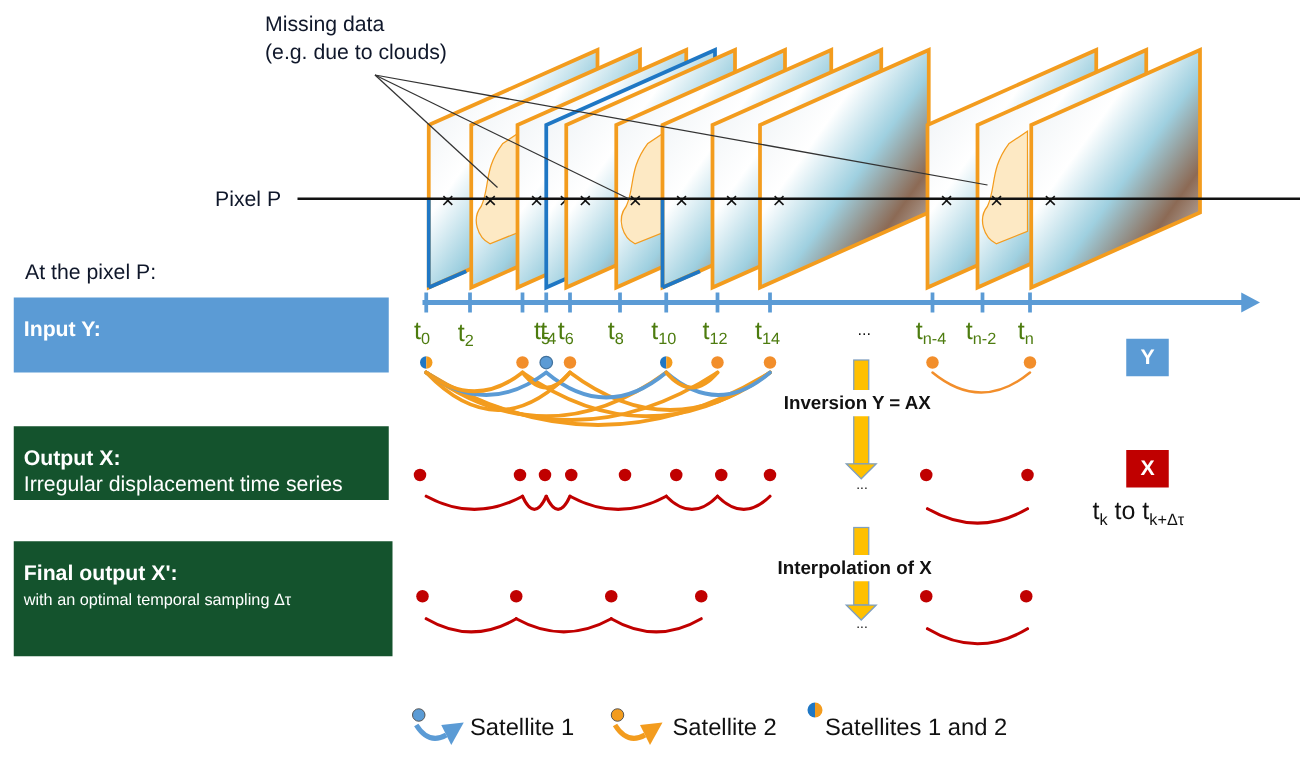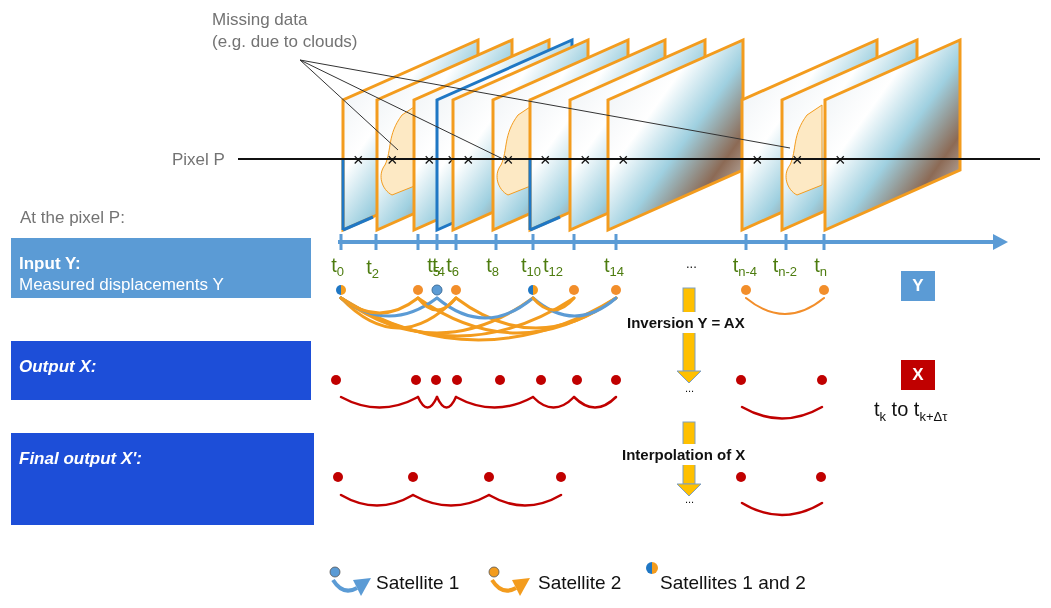--- a/index.html
+++ b/index.html
@@ -1,21 +1,21 @@
 <!DOCTYPE html>
 <html><head>
 <meta charset="utf-8">
 <style>
   html, body { margin:0; padding:0; background:#ffffff; }
   body { width:1051px; height:608px; position:relative; overflow:hidden; font-family:"Liberation Sans", "DejaVu Sans", sans-serif; color:#111; }
   .abs { position:absolute; }
-  .label { font-size:17px; color:#737373; white-space:nowrap; }
+  .label { font-size:17px; color:#0f172a; white-space:nowrap; }
   .box { position:absolute; color:#fff; box-sizing:border-box; padding:15px 8px; line-height:21px; font-size:17px; }
   .box.blue { background:#5b9bd5; }
-  .box.red { background:#1d4ed8;font-style:italic; }
+  .box.red { background:#14532d; }
   .box b { font-weight:bold; }
   .small { font-size:13px; }
   .tick-label { position:absolute; font-size:20px; color:#4d7c0f; white-space:nowrap; transform:translateX(-30%); }
   .tick-label sub { font-size:13px; vertical-align:-4px; }
   .mini { position:absolute; width:34px; height:30px; color:#fff; font-weight:bold; font-size:17px; display:flex; align-items:center; justify-content:center; }
   .step-label { position:absolute; font-weight:bold; font-size:15px; background:#fff; padding:2px 2px; white-space:nowrap; }
   .legend-item { position:absolute; font-size:19px; white-space:nowrap; display:flex; align-items:center; }
   svg { position:absolute; left:0; top:0; }
 </style>
 </head>
@@ -145,38 +145,39 @@
     <path d="M652,562 A6,6 0 0 1 652,574 Z" fill="#f39c1e"></path>
   </svg>
 
 <div class="abs label" style="left:212px;top:10px;">Missing data</div>
 <div class="abs label" style="left:212px;top:32px;">(e.g. due to clouds)</div>
 <div class="abs label" style="left:172px;top:150px;">Pixel P</div>
 <div class="abs label" style="left:20px;top:208px;">At the pixel P:</div>
 
 <div class="box blue" style="left:11px;top:238px;width:300px;height:60px;">
   <div><b>Input Y:</b></div>
-  <div>Measured displacements Y</div>
 </div>
 <div class="box red" style="left:11px;top:341px;width:300px;height:59px;">
   <div><b>Output X:</b></div>
+  <div>Irregular displacement time series</div>
 </div>
 <div class="box red" style="left:11px;top:433px;width:303px;height:92px;">
   <div><b>Final output X':</b></div>
+  <div class="small">with an optimal temporal sampling Δτ</div>
 </div>
 
 <div id="tick-labels">
     <div class="tick-label" style="left: 335px; top: 254px;"><span>t</span><sub>0</sub></div>
     <div class="tick-label" style="left: 370px; top: 256px;"><span>t</span><sub>2</sub></div>
     <div class="tick-label" style="left: 436px; top: 254px;"><span>t</span><sub>4</sub></div>
     <div class="tick-label" style="left: 431px; top: 254px;"><span>t</span><sub>5</sub></div>
     <div class="tick-label" style="left: 450px; top: 254px;"><span>t</span><sub>6</sub></div>
     <div class="tick-label" style="left: 490px; top: 254px;"><span>t</span><sub>8</sub></div>
     <div class="tick-label" style="left: 527px; top: 254px;"><span>t</span><sub>10</sub></div>
-    <div class="tick-label" style="left: 549px; top: 254px; text-align: right;"><span>t</span><sub>12</sub></div>
+    <div class="tick-label" style="left: 568px; top: 254px; text-align: right;"><span>t</span><sub>12</sub></div>
     <div class="tick-label" style="left: 610px; top: 254px;"><span>t</span><sub>14</sub></div>
     <div class="tick-label" style="left: 740px; top: 254px;"><span>t</span><sub>n-4</sub></div>
     <div class="tick-label" style="left: 780px; top: 254px;"><span>t</span><sub>n-2</sub></div>
     <div class="tick-label" style="left: 818px; top: 254px;"><span>t</span><sub>n</sub></div>
   </div>
 <div class="abs" style="left:686px;top:256px;font-size:13px;">...</div>
 
 <div class="step-label" style="left:625px;top:312px;">Inversion Y = AX</div>
 <div class="step-label" style="left:620px;top:444px;">Interpolation of X</div>
 <div class="abs" style="left:685px;top:382px;font-size:11px;">...</div>

